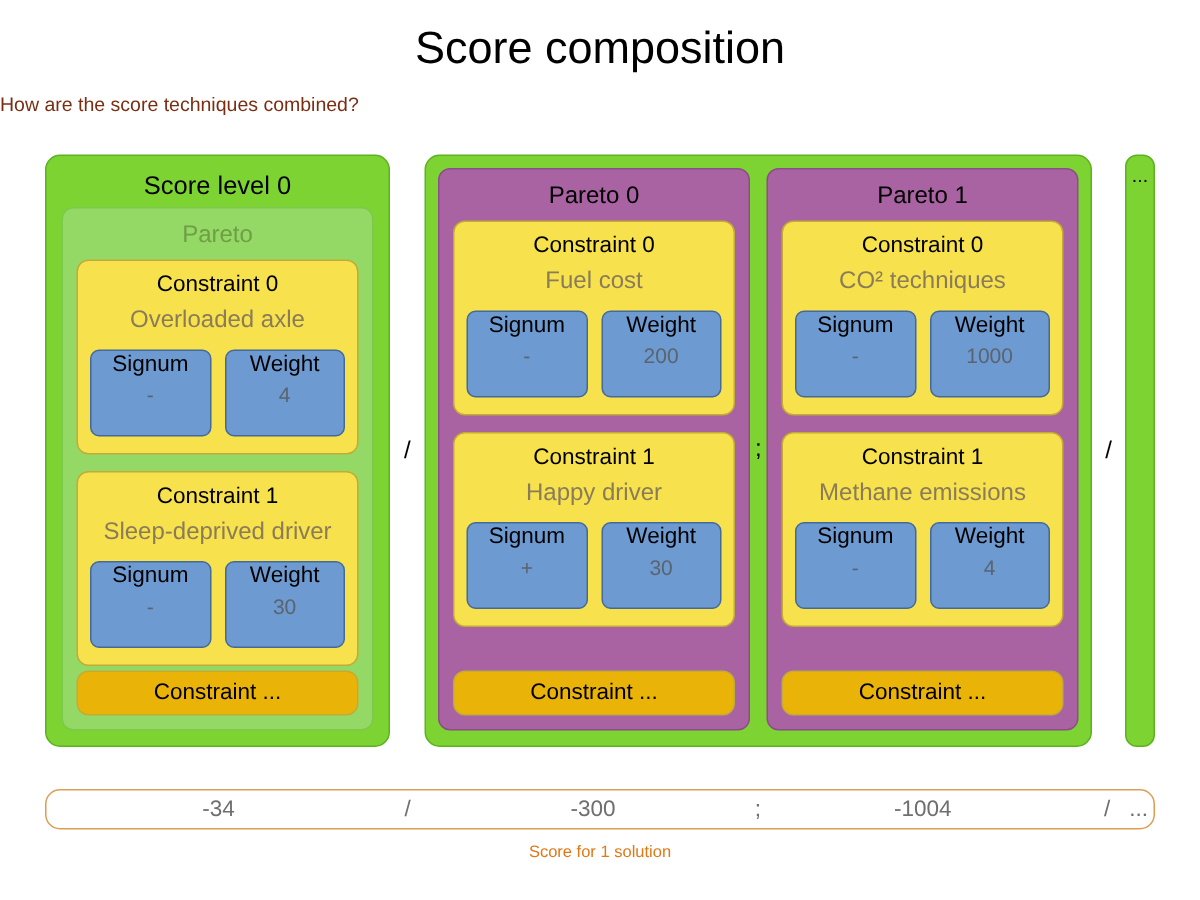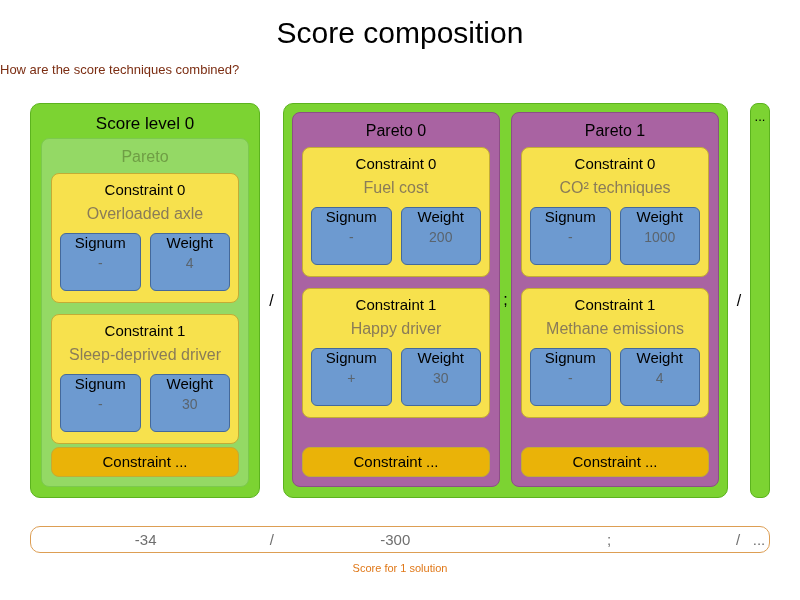--- a/index.html
+++ b/index.html
@@ -205,18 +205,19 @@
   <div class="dots-strip">...</div>
 
 </div>
 
 <div class="score-bar">
   <div class="sb-cell sb-w230">-34</div>
   <div class="sb-cell sb-w23">/</div>
   <div class="sb-level1">
     <div class="sb-w208">-300</div>
     <div class="sb-flex">;</div>
+    <div class="sb-w208">-1004</div>
   </div>
   <div class="sb-cell sb-w22">/</div>
   <div class="sb-cell sb-w20">...</div>
 </div>
 
 <div class="caption">Score for 1 solution</div>
 
 </body></html>

